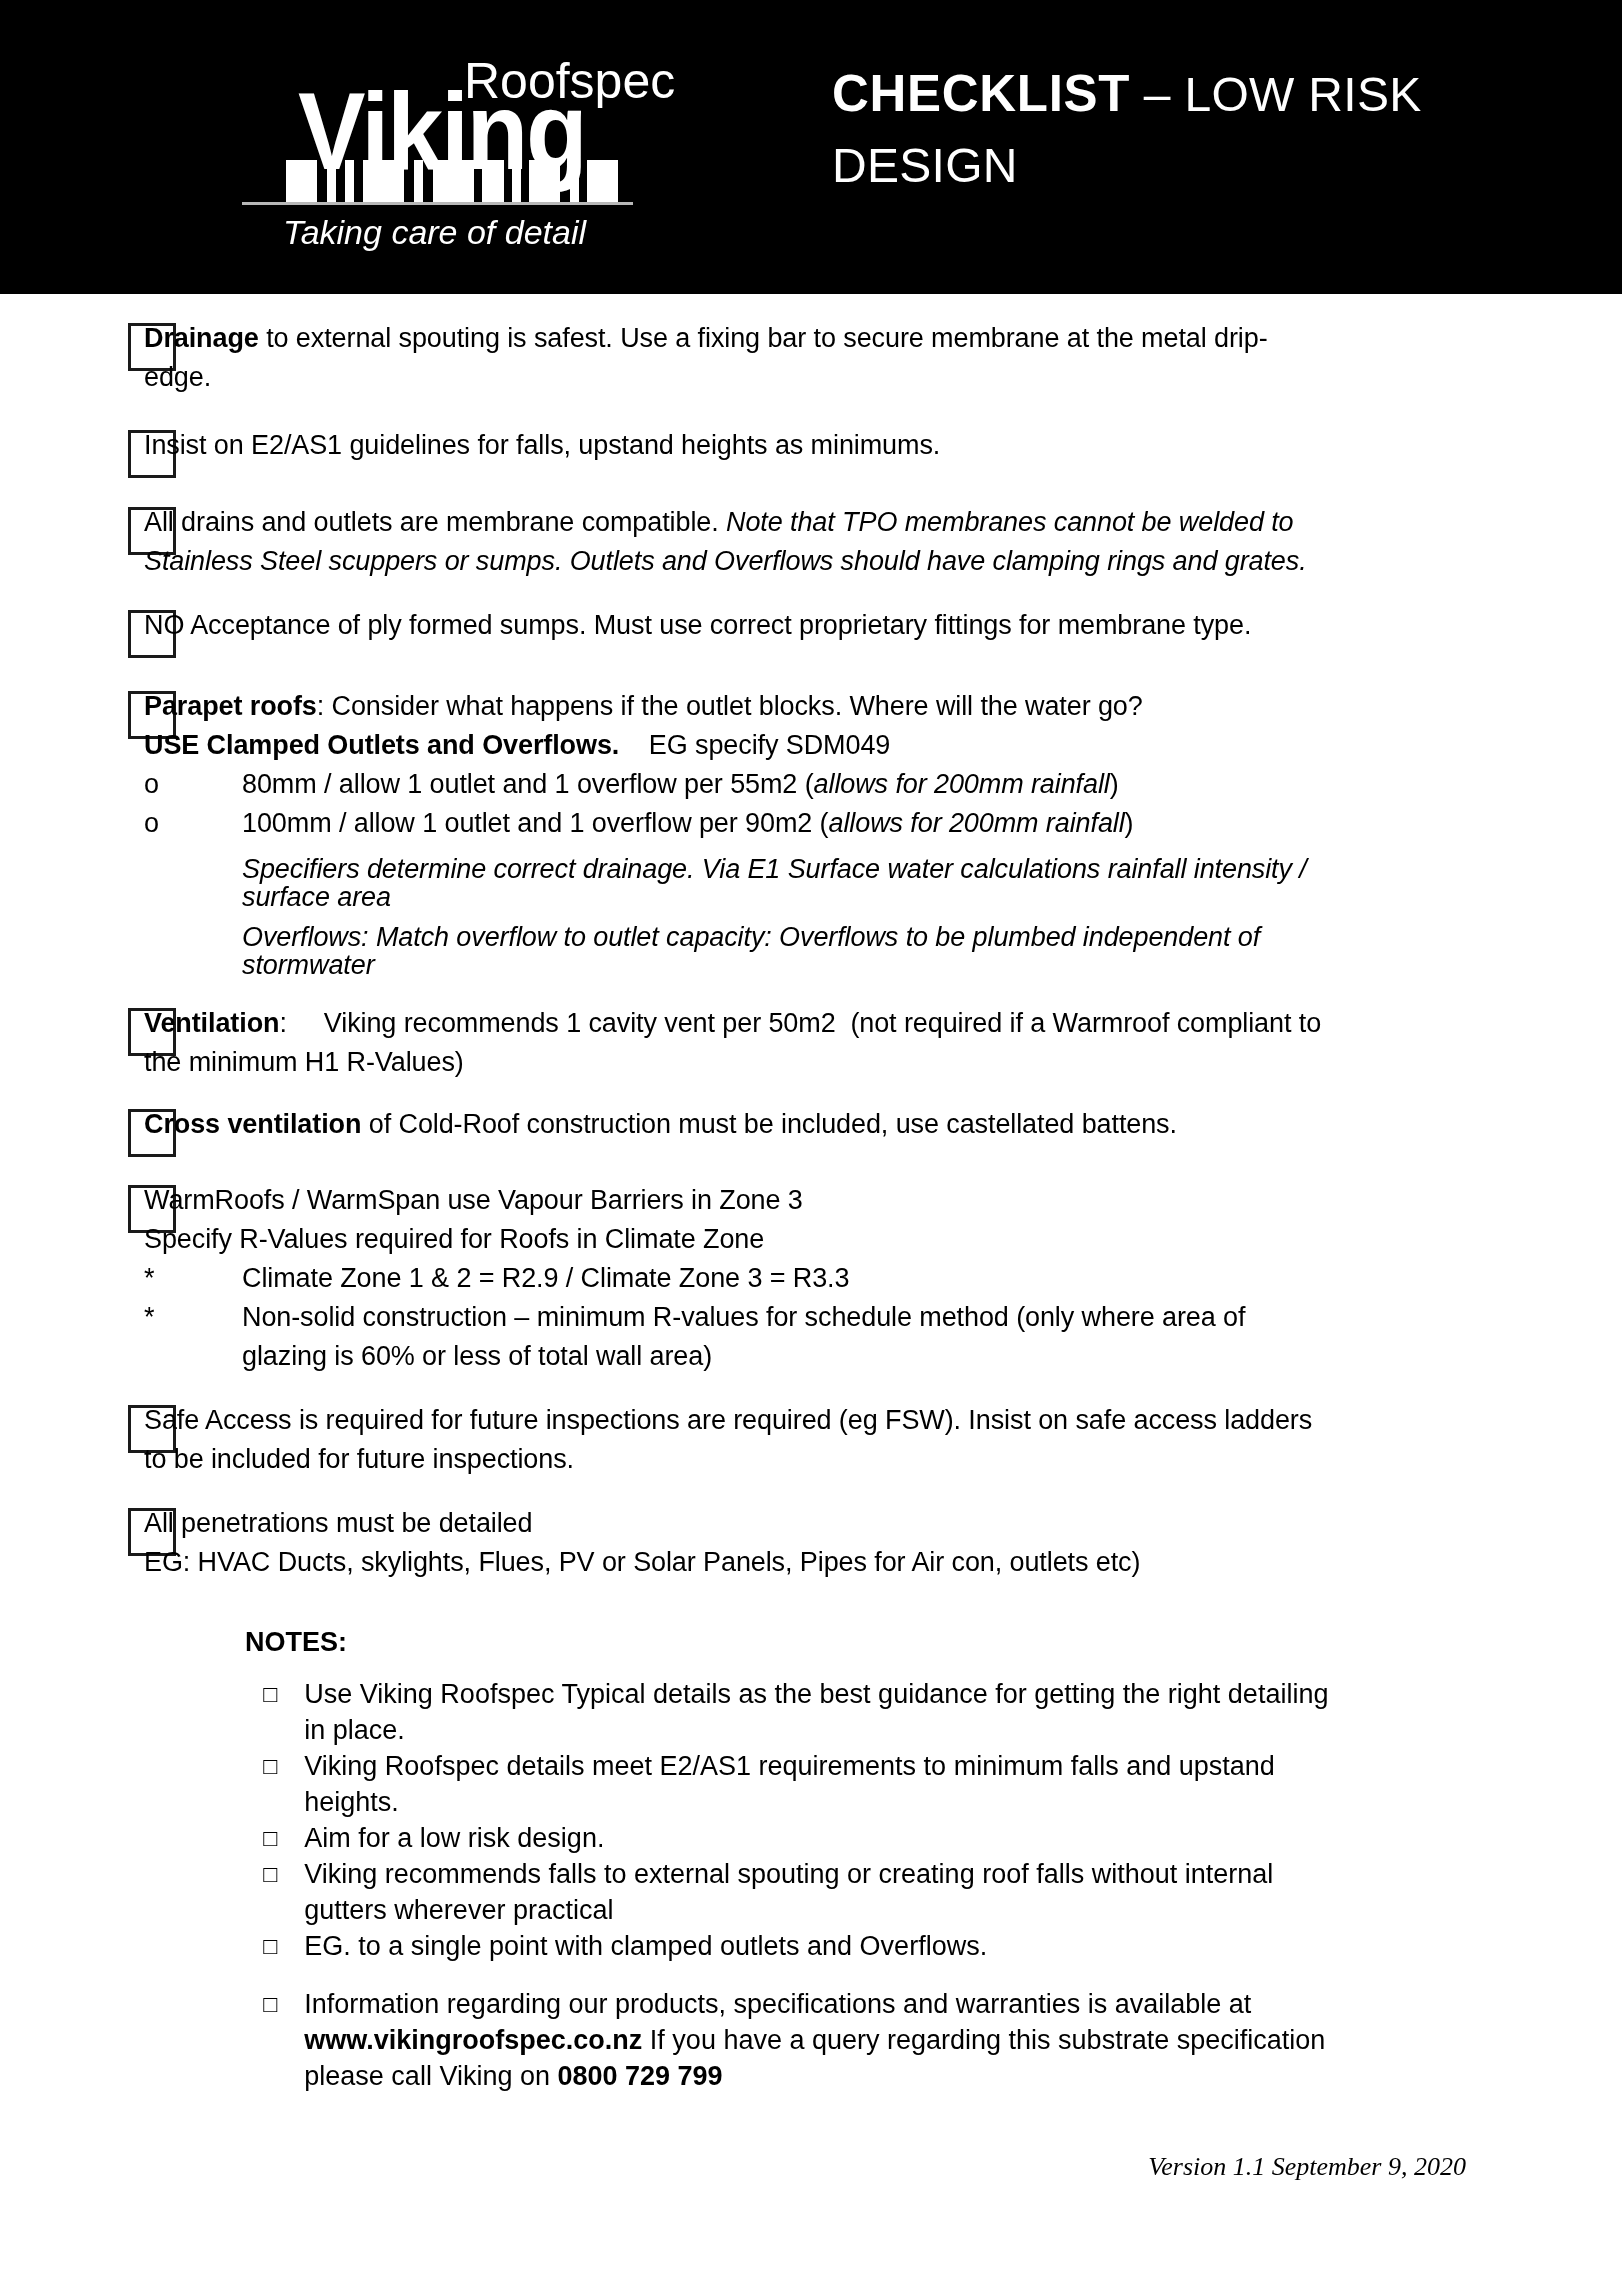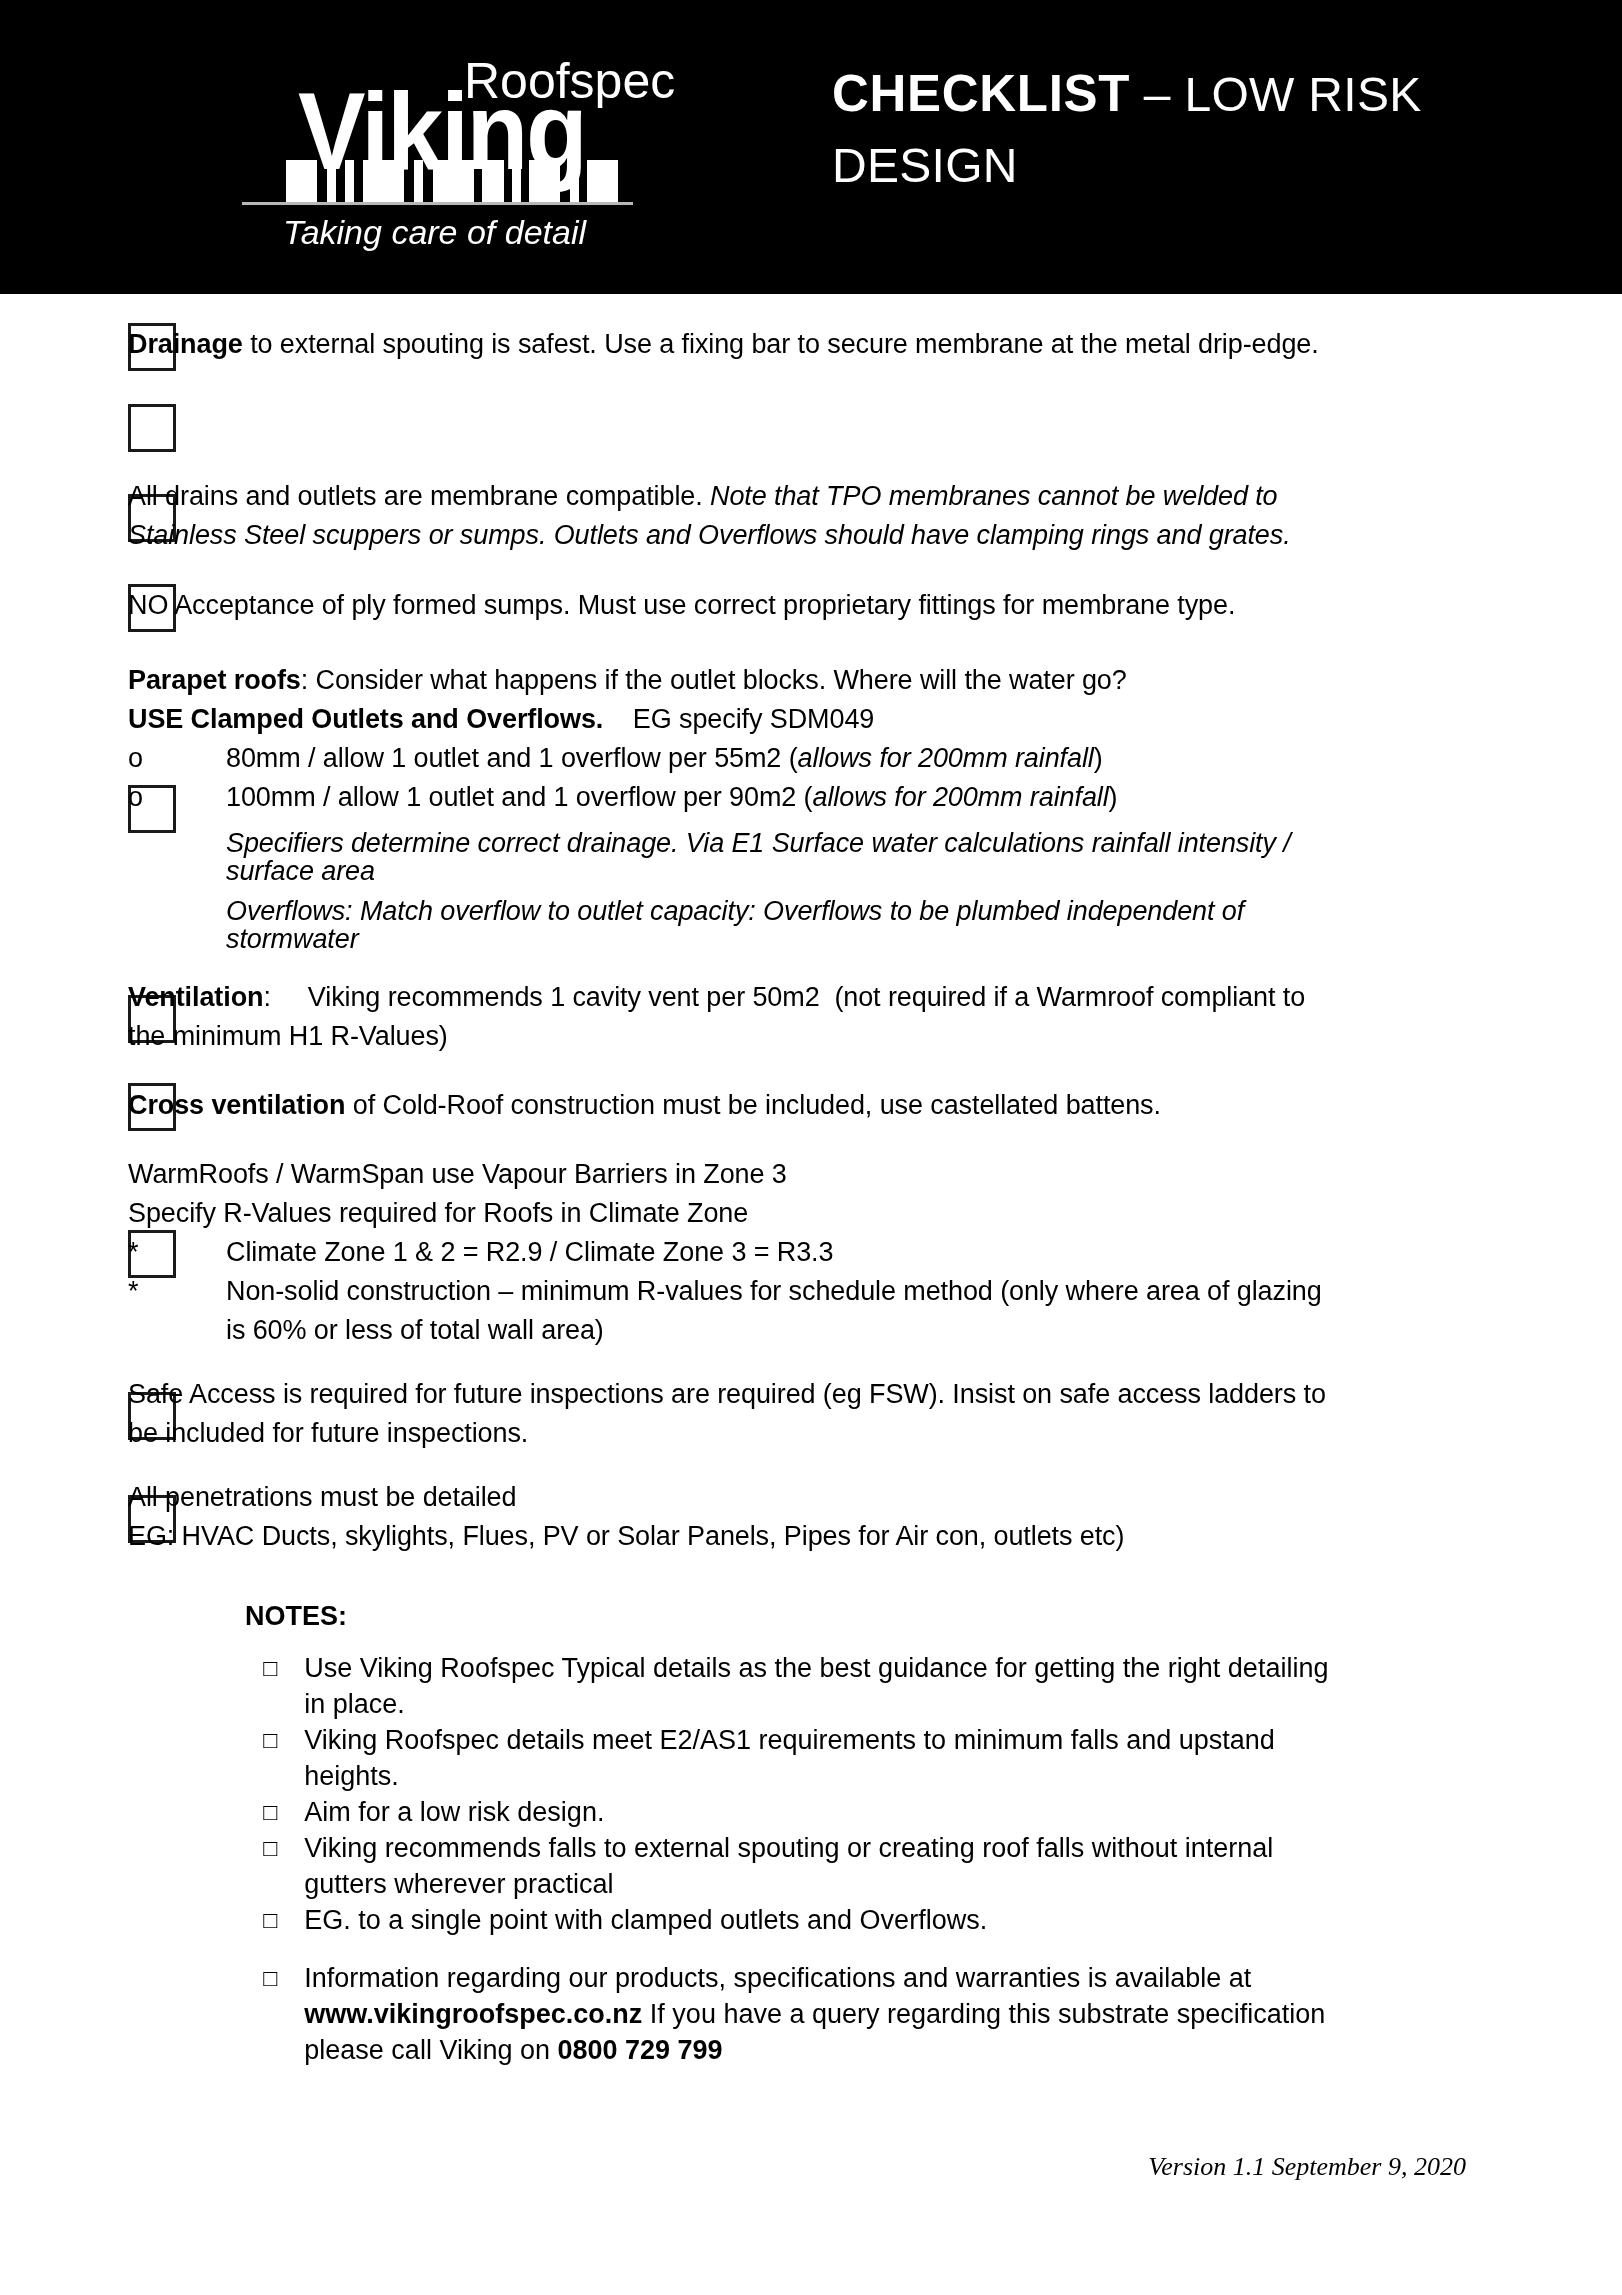--- a/index.html
+++ b/index.html
@@ -111,21 +111,22 @@
   .sheet {
     position: absolute;
     left: 0;
     top: 294px;
     width: 1622px;
   }
 
   .row {
     position: relative;
     display: flex;
-    align-items: center;
+    align-items: flex-start;
+    gap: 16px;
   }
   .cb-col {
     width: 118px;
     flex: 0 0 118px;
     padding-left: 128px;
     box-sizing: border-box;
     padding-top: 3.9px;
   }
   .checkbox {
     width: 42px;
@@ -239,20 +240,23 @@
           <div class="checkbox"></div>
         </div>
         <div class="text-col">
           <p><b>Drainage</b> to external spouting is safest. Use a fixing bar to secure membrane at the metal drip-edge.</p>
         </div>
       </div>
       <div class="row" style="margin-top: 29px;">
         <div class="cb-col">
           <div class="checkbox"></div>
         </div>
+        <div class="text-col">
+          <p>Insist on E2/AS1 guidelines for falls, upstand heights as minimums.</p>
+        </div>
       </div>
       <div class="row" style="margin-top: 25px;">
         <div class="cb-col">
           <div class="checkbox"></div>
         </div>
         <div class="text-col">
           <p>All drains and outlets are membrane compatible. <i>Note that TPO membranes cannot be welded to Stainless Steel scuppers or sumps. Outlets and Overflows should have clamping rings and grates.</i></p>
         </div>
       </div>
       <div class="row" style="margin-top: 25px;">

